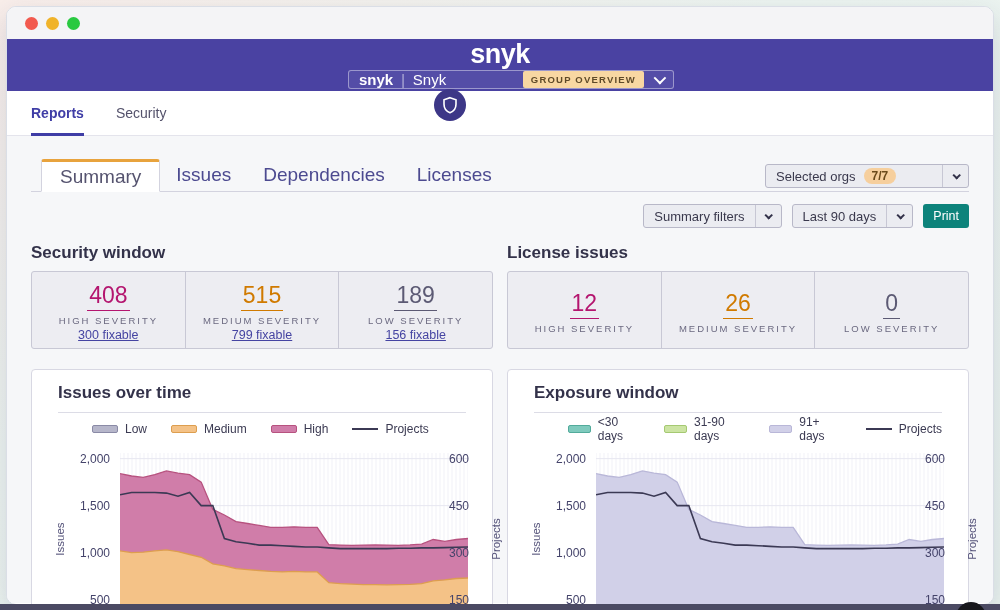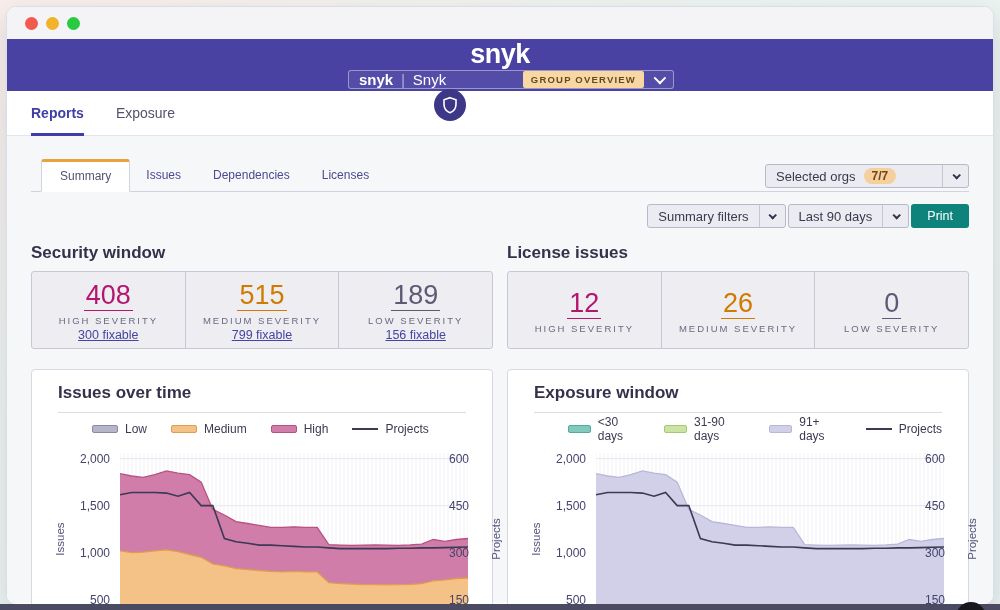--- a/index.html
+++ b/index.html
@@ -50,47 +50,47 @@
   .subnav { height:45px; background:#fff; border-bottom:1px solid #e4e4ec; display:flex; align-items:center; padding-left:24px; }
   .subnav .item { font-size:14px; color:#54526b; margin-right:32px; position:relative; height:45px; line-height:45px; cursor:pointer; }
   .subnav .item.active { color:#3f3da6; font-weight:bold; }
   .subnav .item.active::after { content:""; position:absolute; left:0; right:0; bottom:0; height:3px; background:#3f3da6; }
 
   
   .main { background:#f6f7f9; height:467px; padding:0 24px; position:relative; }
 
   .tabstrip { margin:0; padding-top:23px; position:relative; }
   .tabs { display:flex; align-items:flex-end; border-bottom:1px solid #d3d3df; margin-left:0; height:33px; position:relative; }
-  .tab { font-size:12px; color:#4c4a90; padding:0 16px; line-height:32px; cursor:pointer; }
+  .tab { font-size:19px; color:#4c4a90; padding:0 16px; line-height:32px; cursor:pointer; }
   .tab.active {
     background:#fff; border:1px solid #d3d3df; border-top:3px solid #e8a33d; border-bottom:1px solid #fff;
     border-radius:3px 3px 0 0; color:#55536f; margin-left:10px; margin-bottom:-1px; line-height:29px; padding:0 18px;
   }
   .select-ctl {
     background:#ebecf1; border:1px solid #b8b8c8; border-radius:3px; height:24px;
     display:flex; align-items:center; font-size:13px; color:#3a394d; cursor:pointer;
   }
   .select-ctl .txt { padding:0 10px; white-space:nowrap; }
   .select-ctl .caret { width:26px; align-self:stretch; border-left:1px solid #c7c7d4; display:flex; align-items:center; justify-content:center; }
   .select-ctl .caret .chev { width:6px; height:6px; color:#33324a; transform:rotate(45deg) translateY(-1px); }
   .orgs-ctl { position:absolute; right:0; top:5px; width:204px; }
   .orgs-ctl .txt { flex:1; display:flex; align-items:center; }
   .pill { background:#f6cf9d; color:#6a4a1b; border-radius:9px; font-size:12px; padding:1px 8px; margin-left:8px; font-weight:bold; }
 
-  .toolbar { margin-top:12px; display:flex; justify-content:flex-end; gap:2px; }
-  .btn-print { background:#0d837b; color:#fff; border:none; border-radius:3px; height:24px; font-size:12.5px; padding:0 16px;
+  .toolbar { margin-top:12px; display:flex; justify-content:flex-end; gap:10px; }
+  .btn-print { background:#0d837b; color:#fff; border:none; border-radius:3px; height:24px; font-size:12.5px; padding:0 10px;
     font-family:"Liberation Sans", sans-serif; cursor:pointer; }
 
   .sections { margin-top:15px; display:flex; gap:14px; }
   .section { flex:1; }
   .section h2 { font-size:17px; color:#33324a; margin-bottom:8px; font-weight:bold; }
   .cards { display:flex; background:#ededf2; border:1px solid #c8c8d5; border-radius:3px; height:78px; }
   .card-cell { flex:1; border-right:1px solid #c8c8d5; display:flex; flex-direction:column; align-items:center; justify-content:center; padding-top:2px; }
   .card-cell:last-child { border-right:none; }
-  .num { font-size:27px; line-height:30px; border-bottom:1.5px solid currentColor; padding:0 2px; cursor:pointer; }
+  .num { font-size:23px; line-height:30px; border-bottom:1.5px solid currentColor; padding:0 2px; cursor:pointer; }
   .sev-label { font-size:9.5px; letter-spacing:2px; color:#6b6980; margin-top:4px; }
   .fix-link { font-size:12.5px; color:#4544a2; text-decoration:underline; margin-top:2px; cursor:pointer; }
 
   .charts { margin-top:20px; display:flex; gap:14px; }
   .chart-card { flex:1; background:#fff; border:1px solid #d8d8e3; border-radius:4px 4px 0 0; height:260px; padding:0 26px; }
   .chart-card h3 { font-size:17px; color:#33324a; margin-top:13px; font-weight:bold; }
   .chart-hr { border-top:1px solid #dcdce6; margin-top:9px; }
   .chart-legend { display:flex; gap:24px; margin:9px 0 0 34px; align-items:center; height:14px; }
   .legend-item { display:flex; align-items:center; gap:7px; font-size:12px; color:#3b3a52; }
   .swatch { width:26px; height:8px; border-radius:2px; }
@@ -132,21 +132,21 @@
           <path d="M12 2 L21 5.2 V12 C21 18.5 17 22.8 12 24.6 C7 22.8 3 18.5 3 12 V5.2 Z" fill="none" stroke="#ffffff" stroke-width="2.4"></path>
         </svg>
       </span>
       <span class="lbl">my account</span>
       <span class="chev"></span>
     </div>
   </div>
 
   <div class="subnav">
     <span class="item active">Reports</span>
-    <span class="item">Exposure</span>
+    <span class="item">Security</span>
   </div>
 
   <div class="main">
 
     <div class="tabstrip">
       <div class="tabs">
         <span class="tab active">Summary</span>
         <span class="tab">Issues</span>
         <span class="tab">Dependencies</span>
         <span class="tab">Licenses</span>

